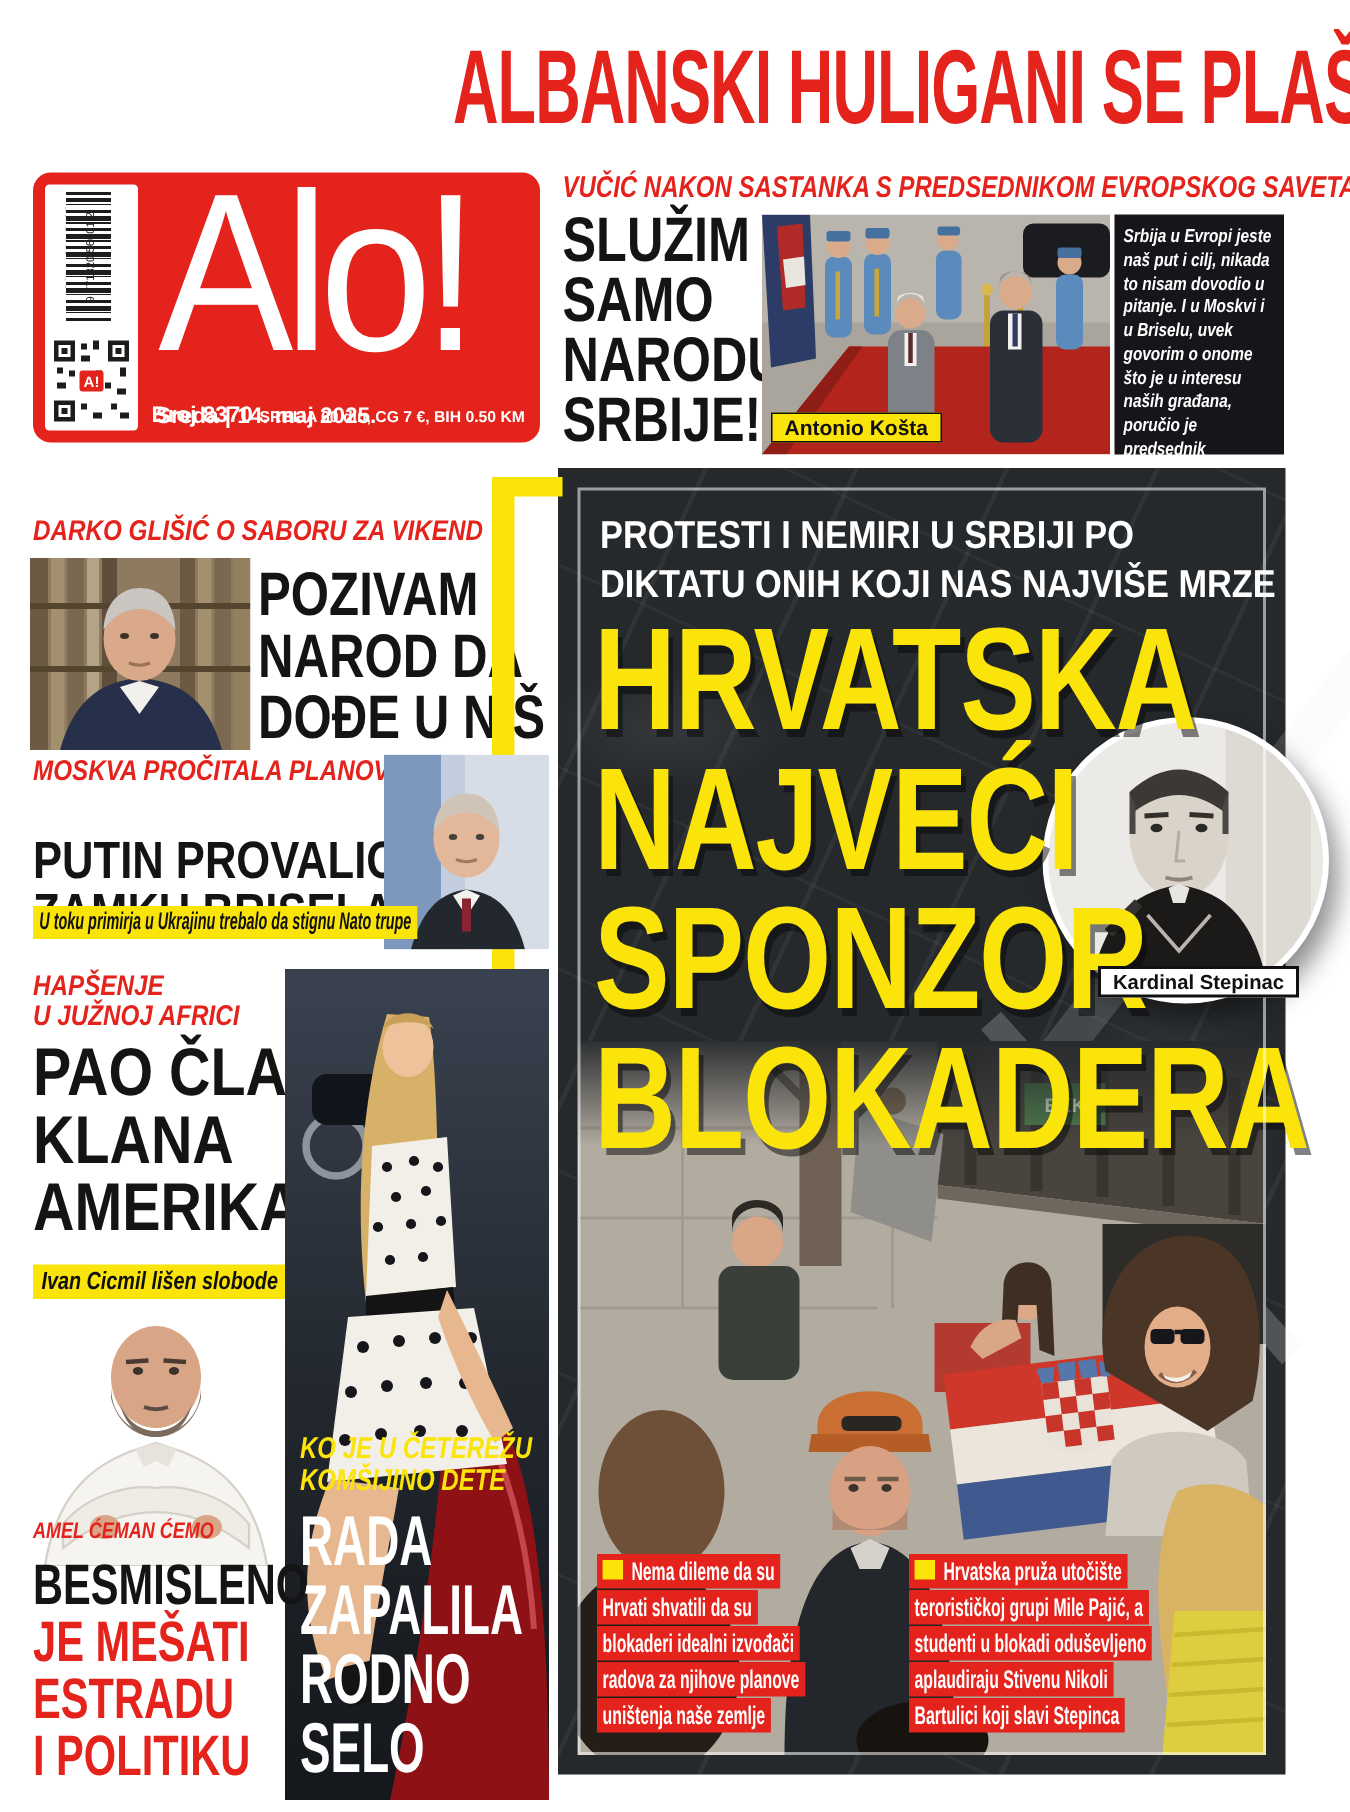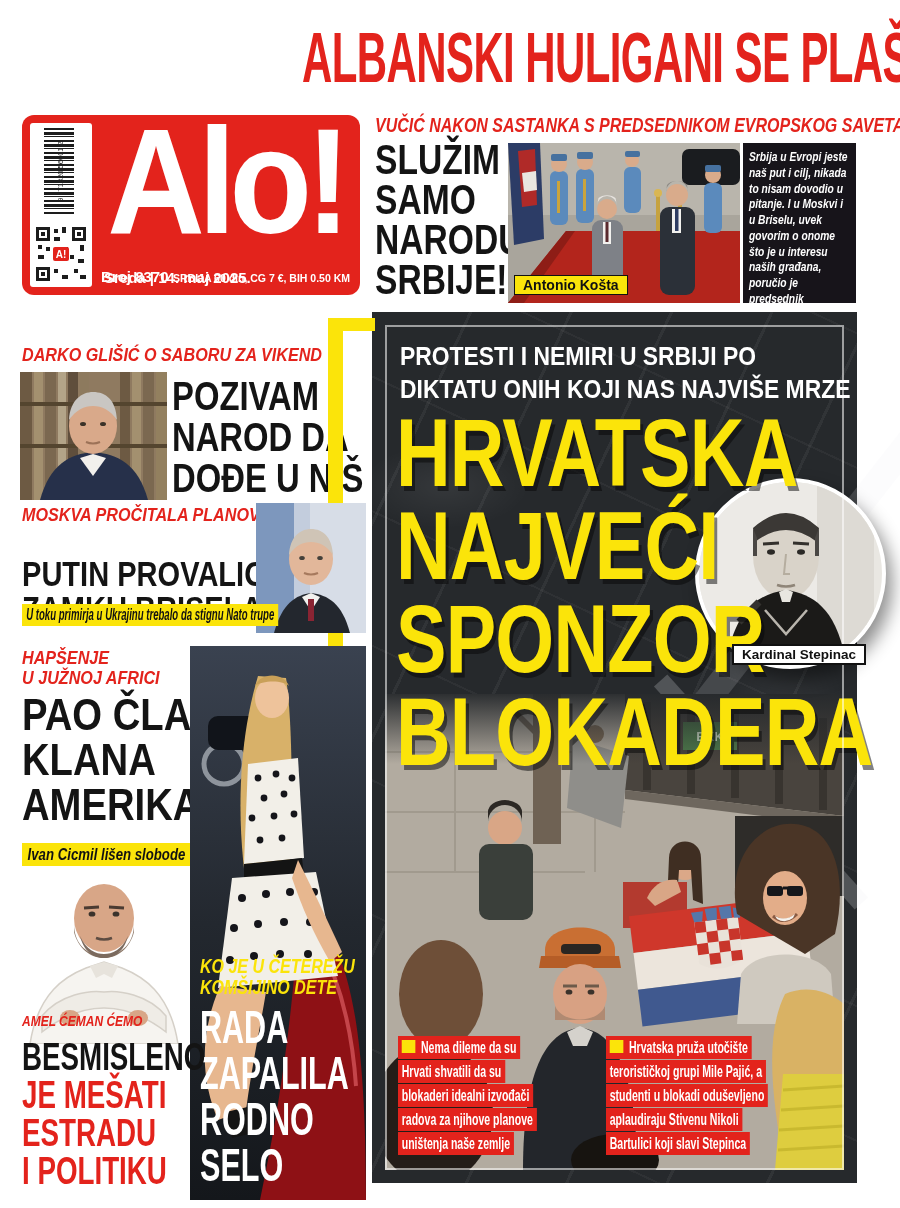--- a/index.html
+++ b/index.html
@@ -19,22 +19,22 @@
     font-size:70px;line-height:80px;color:var(--red);letter-spacing:-1px;}
 
   
   .logo-box{left:22px;top:115px;width:338px;height:180px;background:var(--red);border-radius:12px;}
   .code-strip{position:absolute;left:8px;top:8px;width:62px;height:164px;background:#fff;border-radius:3px;}
   .barcode{position:absolute;left:14px;top:5px;width:30px;height:86px;
     background:repeating-linear-gradient(180deg,#1d1d1d 0 2px,#fff 2px 4px,#1d1d1d 4px 7px,#fff 7px 8px,#1d1d1d 8px 9px,#fff 9px 12px);}
   .issn-label{position:absolute;left:-12px;top:40px;transform:rotate(-90deg);font-size:7px;color:#333;letter-spacing:.5px;}
   .bar-num{position:absolute;right:2px;top:44px;transform:rotate(-90deg);transform-origin:center;
     font-size:7.5px;color:#222;white-space:nowrap;}
-  .logo-text{position:absolute;left:72px;top:-14px;width:262px;text-align:right;color:#fff;
-    font-weight:700;font-size:150px;line-height:160px;letter-spacing:-7px;}
+  .logo-text{position:absolute;left:72px;top:-14px;width:262px;text-align:left;color:#fff;
+    font-weight:400;font-size:150px;line-height:160px;letter-spacing:-7px;}
   .date-line{position:absolute;left:82px;bottom:9px;color:#fff;font-size:15px;font-weight:700;}
   .issue-line{position:absolute;right:10px;bottom:9px;color:#fff;white-space:nowrap;}
   .issue-no{font-size:15px;font-weight:900;}
   .price{font-size:10.5px;font-weight:700;}
 
   
   .kick{font-style:italic;font-weight:900;color:var(--red);}
   .kick-line{line-height:20px;}
 
   

